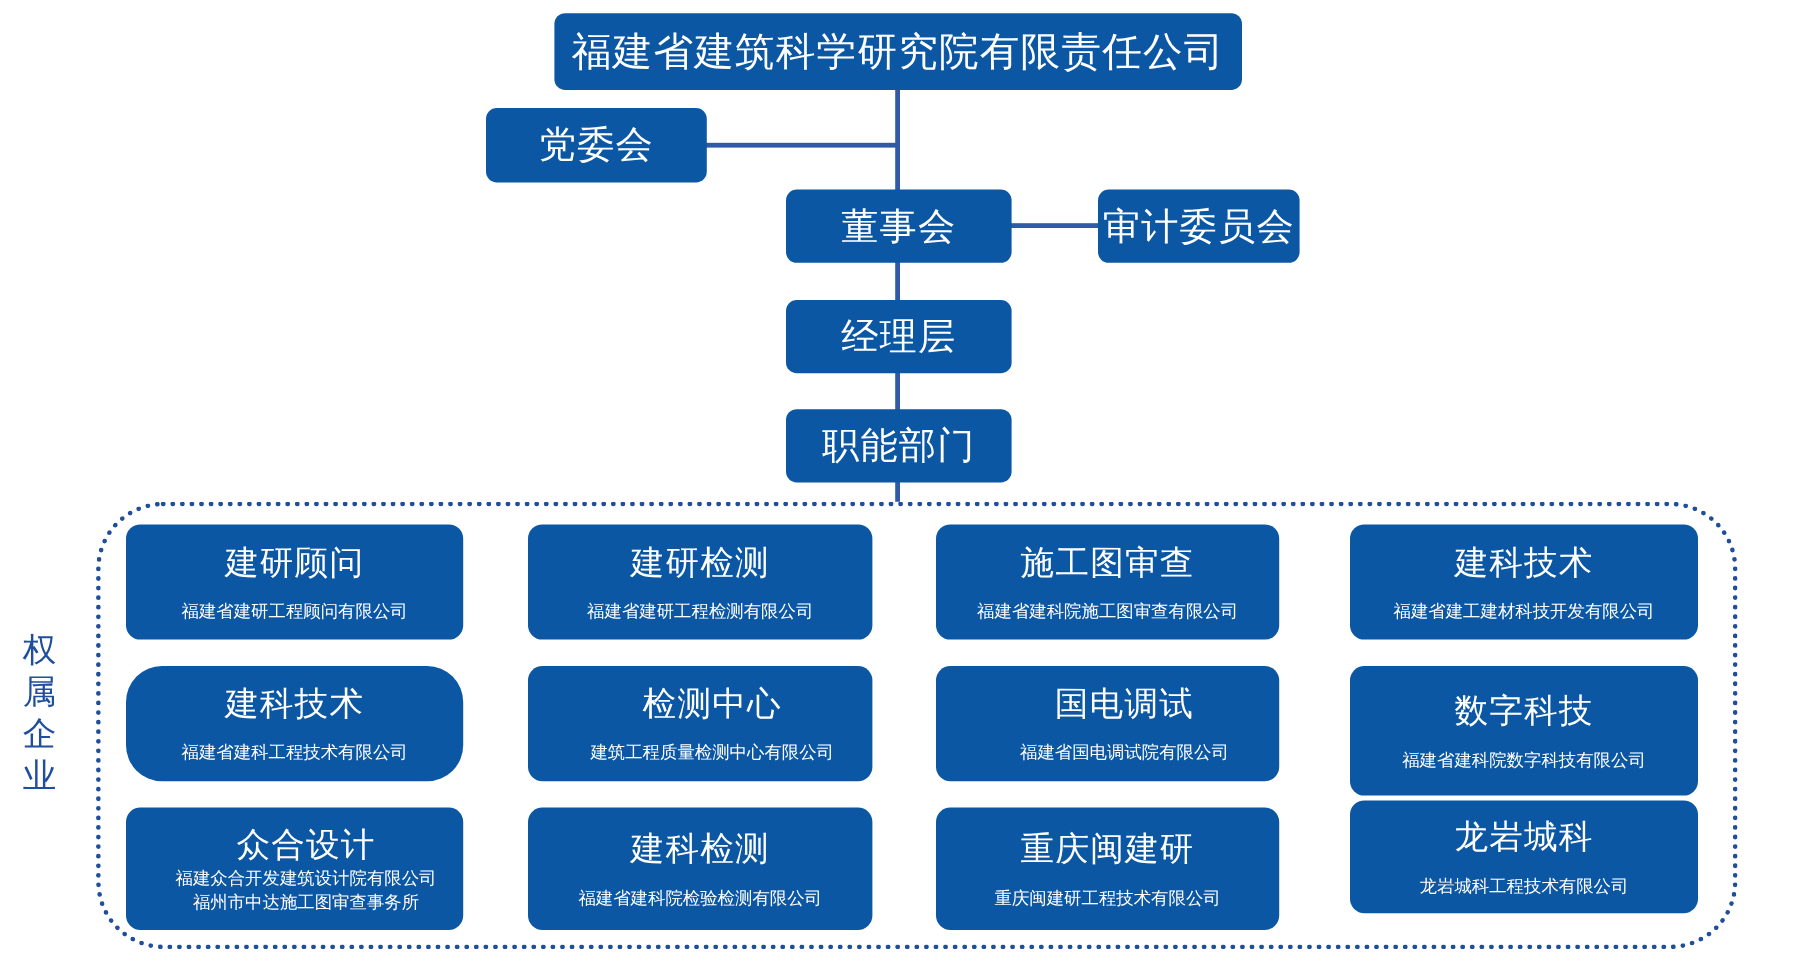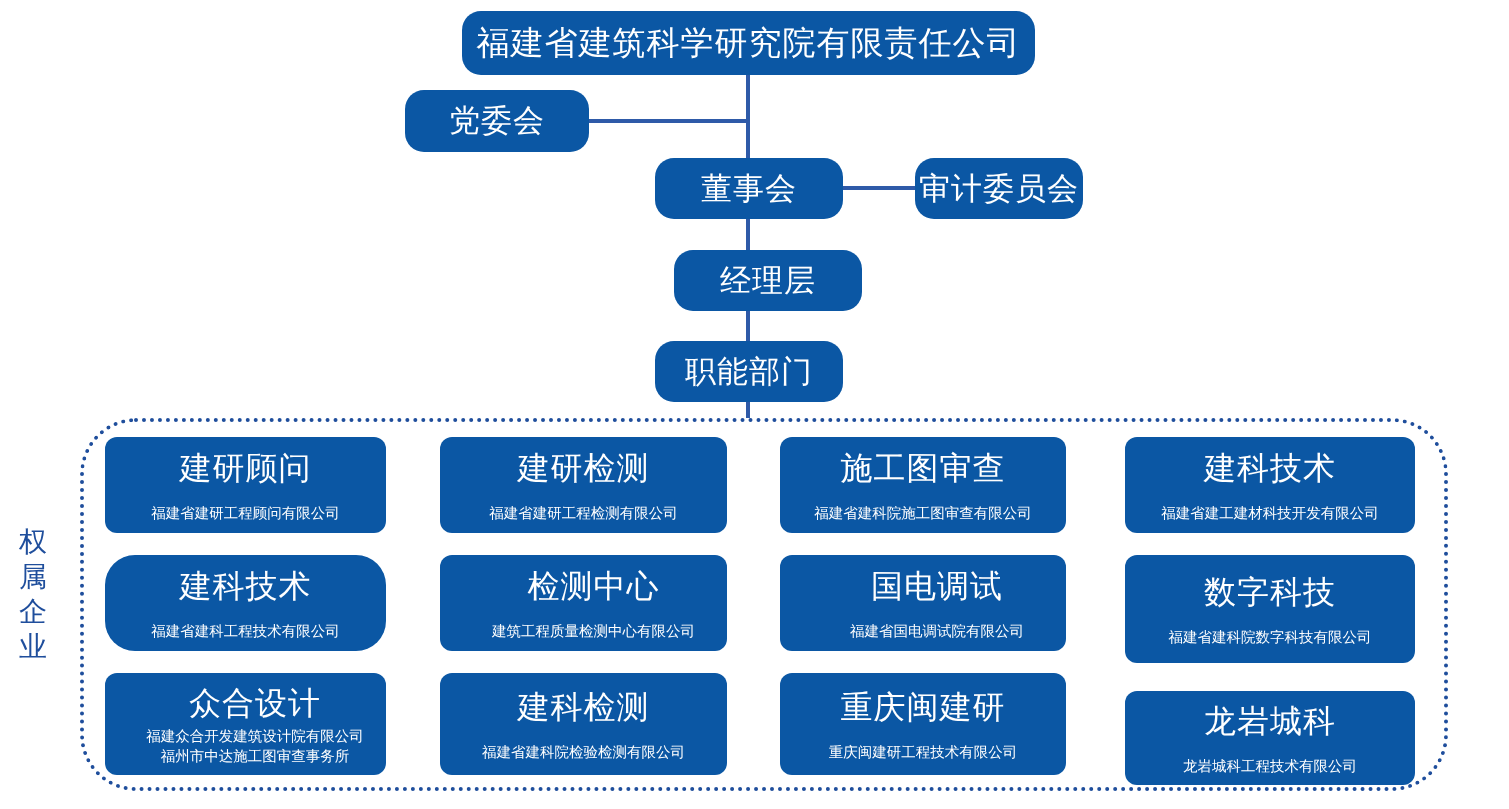--- a/index.html
+++ b/index.html
@@ -15,21 +15,21 @@
     width: 1509px;
     height: 809px;
     background: #ffffff;
     overflow: hidden;
   }
 
   
   .node {
     position: absolute;
     background: #0B57A4;
-    border-radius: 19px;
+    border-radius: 9px;
     color: #ffffff;
     display: flex;
     flex-direction: column;
     align-items: center;
     justify-content: center;
     box-sizing: border-box;
     text-align: center;
     line-height: 1.15;
     z-index: 3;
   }
@@ -39,21 +39,21 @@
     white-space: nowrap;
   }
 
   
   #node-company { left: 462px;  top: 11px;  width: 573px; height: 64px; }
   #node-company .title { font-size: 33px; }
 
   #node-party   { left: 405px;  top: 90px;  width: 184px; height: 62px; }
   #node-board   { left: 655px;  top: 158px; width: 188px; height: 61px; }
   #node-audit   { left: 915px;  top: 158px; width: 168px; height: 61px; }
-  #node-manager { left: 674px;  top: 250px; width: 188px; height: 61px; }
+  #node-manager { left: 655px;  top: 250px; width: 188px; height: 61px; }
   #node-func    { left: 655px;  top: 341px; width: 188px; height: 61px; }
 
   
   .line {
     position: absolute;
     background: #2E5AA8;
     z-index: 1;
   }
   .line.v { width: 4px; }
   .line.h { height: 4px; }
@@ -95,21 +95,21 @@
     color: #ffffff;
     display: flex;
     flex-direction: column;
     align-items: center;
     justify-content: center;
     box-sizing: border-box;
     text-align: center;
     z-index: 5;
   }
   .sub-card .sub-title {
-    font-size: 32px;
+    font-size: 28px;
     letter-spacing: 1px;
     white-space: nowrap;
   }
   .sub-card .sub-desc {
     font-size: 14.5px;
     line-height: 1.35;
     white-space: nowrap;
   }
   .sub-card.one-line .sub-title { margin-bottom: 13px; }
   .sub-card.two-line .sub-title { margin-bottom: 1px; }
@@ -213,18 +213,18 @@
   <div class="sub-card one-line" style="left:440px; top:673px; width:287px; height:102px;">
     <div class="sub-title">建科检测</div>
     <div class="sub-desc">福建省建科院检验检测有限公司</div>
   </div>
 
   <div class="sub-card one-line" style="left:780px; top:673px; width:286px; height:102px;">
     <div class="sub-title">重庆闽建研</div>
     <div class="sub-desc">重庆闽建研工程技术有限公司</div>
   </div>
 
-  <div class="sub-card one-line" style="left:1125px; top:691px; width:290px; height:94px;text-align:center;">
+  <div class="sub-card one-line" style="left:1125px; top:667px; width:290px; height:94px;text-align:center;">
     <div class="sub-title">龙岩城科</div>
     <div class="sub-desc">龙岩城科工程技术有限公司</div>
   </div>
 
 </div>
 
 </body></html>

